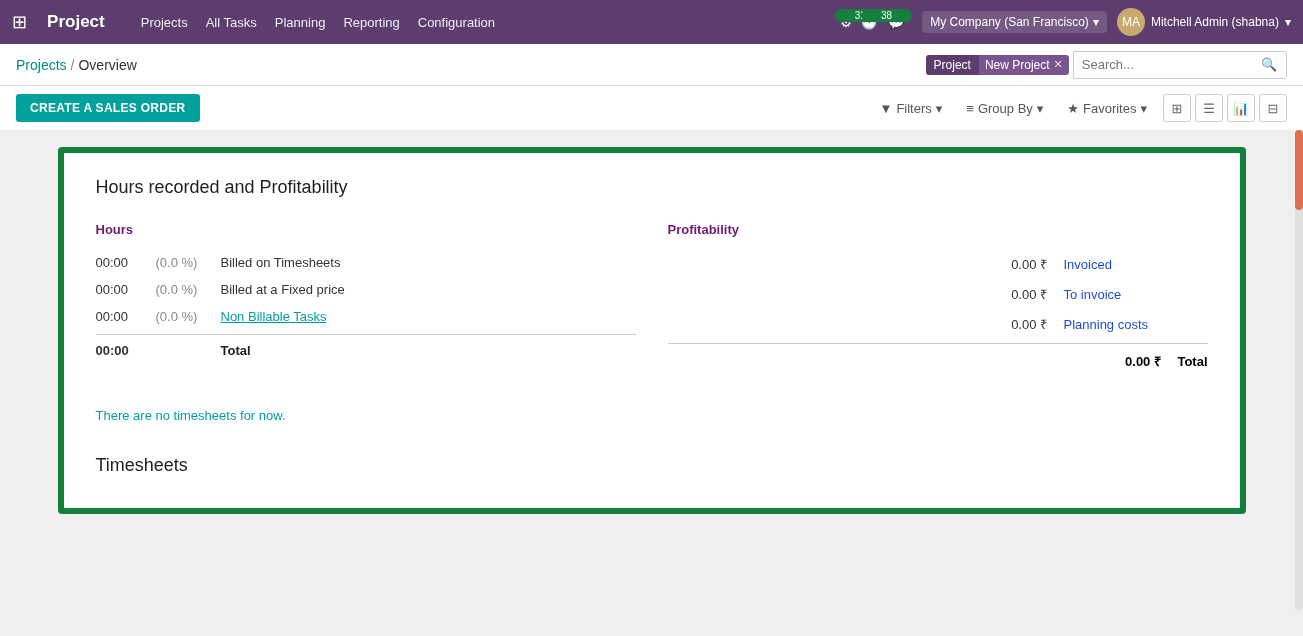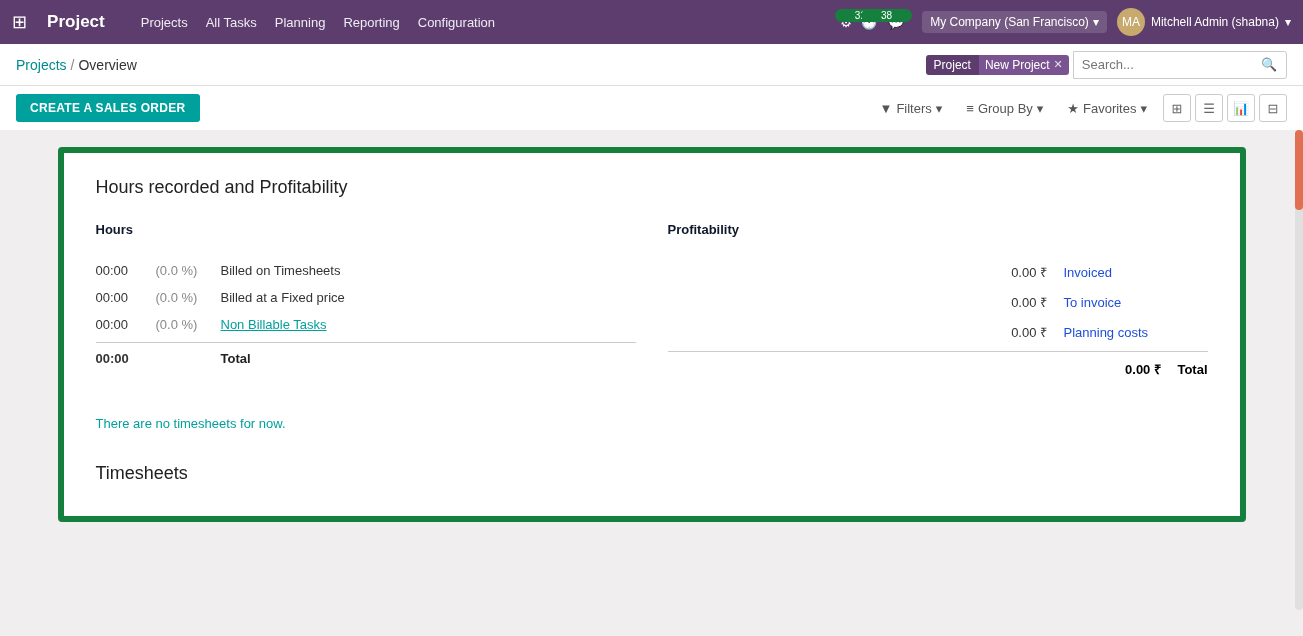--- a/index.html
+++ b/index.html
@@ -205,22 +205,22 @@
       margin-bottom: 24px;
     }
     .hp-grid {
       display: grid;
       grid-template-columns: 1fr 1fr;
       gap: 32px;
     }
     .hp-col-title {
       font-size: 13px;
       font-weight: 700;
-      color: #0f172a;
-      margin-bottom: 20px;
+      color: #701a75;
+      margin-bottom: 12px;
     }
     .hp-row {
       display: flex;
       padding: 6px 0;
       gap: 0;
     }
     .hp-row.total-row {
       border-top: 1px solid #ccc;
       font-weight: 700;
       padding-top: 8px;

